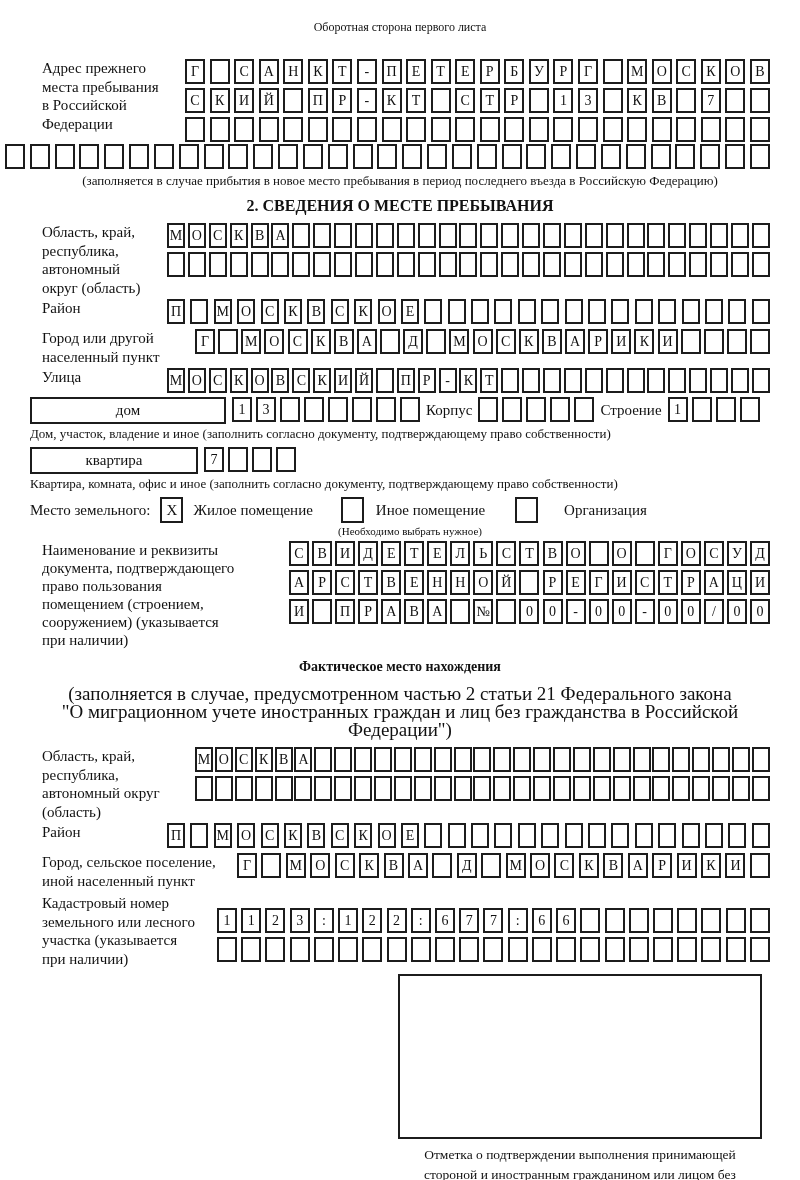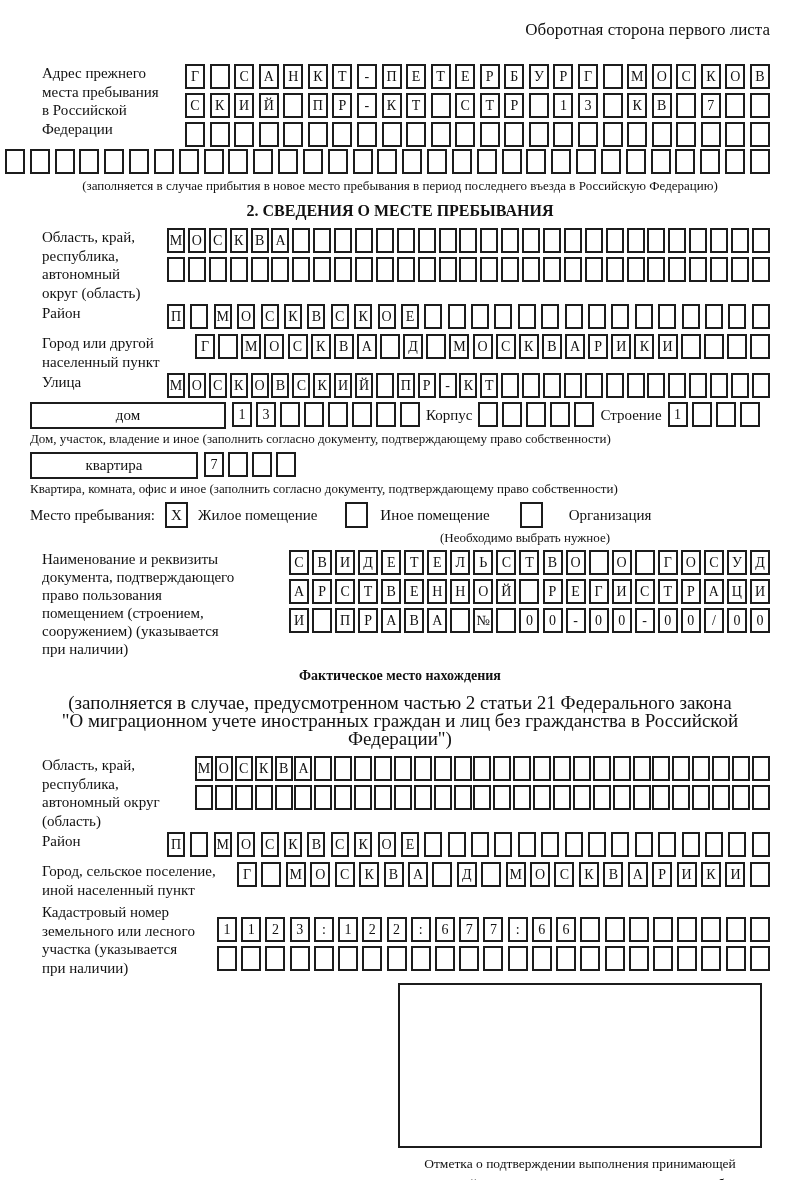--- a/index.html
+++ b/index.html
@@ -1,38 +1,38 @@
 <!DOCTYPE html>
 <html><head>
 <meta charset="utf-8">
 <style>
   html,body{margin:0;padding:0;background:#fff;}
   body{width:800px;height:1180px;font-family:"Liberation Serif","DejaVu Serif",serif;color:#111;}
   .page{position:relative;width:800px;height:1180px;box-sizing:border-box;padding:12px 30px 0 30px;overflow:hidden;}
-  .corner{text-align:right;font-size:17px;margin:8px 0 24px 0;}
+  .corner{text-align:center;font-size:12px;margin:8px 0 24px 0;}
   .frow{display:flex;align-items:flex-start;gap:5px;}
   .lbl{font-size:15px;line-height:18.5px;white-space:pre-line;flex:0 0 auto;margin-left:12px;}
   .rows{flex:1 1 auto;min-width:0;}
   .cellrow{display:flex;justify-content:space-between;height:26px;margin-bottom:3px;}
   .cellgroup{display:flex;gap:4px;height:26px;}
   .cell{flex:0 0 20px;width:20px;height:25px;box-sizing:border-box;border:2px solid #1c1c1c;
         display:flex;align-items:center;justify-content:center;font-size:14px;line-height:1;}
   .sm .cell{flex-basis:18px;width:18px;}
   .fullrow{margin-left:-25px;width:765px;margin-top:1px;}
   .caption{font-size:13px;line-height:16px;margin:2px 0 4px 0;}
   .caption.center{text-align:center;}
   .h2{font-weight:bold;font-size:16px;text-align:center;margin:8px 0 8px 0;}
   .h3{font-weight:bold;font-size:14px;text-align:center;margin:10px 0 10px 0;}
   .mb0{margin-bottom:0;}
   .houserow{display:flex;align-items:center;gap:6px;height:28px;margin:2px 0 2px 0;}
   .widebox{box-sizing:border-box;border:2px solid #1c1c1c;height:27px;display:flex;align-items:center;justify-content:center;font-size:15px;}
   .inline-lbl{font-size:15px;white-space:nowrap;}
   .stayrow{display:flex;align-items:center;gap:14px;height:28px;font-size:15px;margin-top:4px;}
   .checkbox{box-sizing:border-box;border:2px solid #1c1c1c;width:23px;height:26px;display:flex;align-items:center;justify-content:center;font-size:15px;}
-  .stay-caption{width:400px;margin-left:180px;text-align:right;font-size:13px;margin-top:1px;margin-bottom:4px;}
+  .stay-caption{width:400px;margin-left:180px;text-align:center;font-size:11px;margin-top:1px;margin-bottom:4px;}
   .stampwrap{margin-left:368px;width:380px;margin-top:6px;}
   .stampbox{box-sizing:border-box;border:2px solid #1c1c1c;width:364px;height:165px;background:#fff;}
   .stampcap{width:400px;margin-left:-18px;text-align:center;font-size:13.5px;line-height:20px;white-space:pre-line;margin-top:6px;}
   .capwide{text-align:center;font-size:19px;line-height:18px;margin:0 -10px;}
 </style>
 </head>
 <body>
 
 <div class="page">
 
@@ -372,21 +372,21 @@
     <div class="cellgroup">
         <span class="cell">7</span>
         <span class="cell"></span>
         <span class="cell"></span>
         <span class="cell"></span>
       </div>
   </div>
   <div class="caption">Квартира, комната, офис и иное (заполнить согласно документу, подтверждающему право собственности)</div>
 
   <div class="stayrow">
-    <span>Место пребывания:</span>
+    <span>Место земельного:</span>
     <span class="checkbox" style="margin-left:-4px">X</span>
     <span style="margin-left:-4px">Жилое помещение</span>
     <span class="checkbox" style="margin-left:14px"></span>
     <span style="margin-left:-2px">Иное помещение</span>
     <span class="checkbox" style="margin-left:16px"></span>
     <span style="margin-left:12px">Организация</span>
   </div>
   <div class="stay-caption">(Необходимо выбрать нужное)</div>
 
   <div class="frow">

